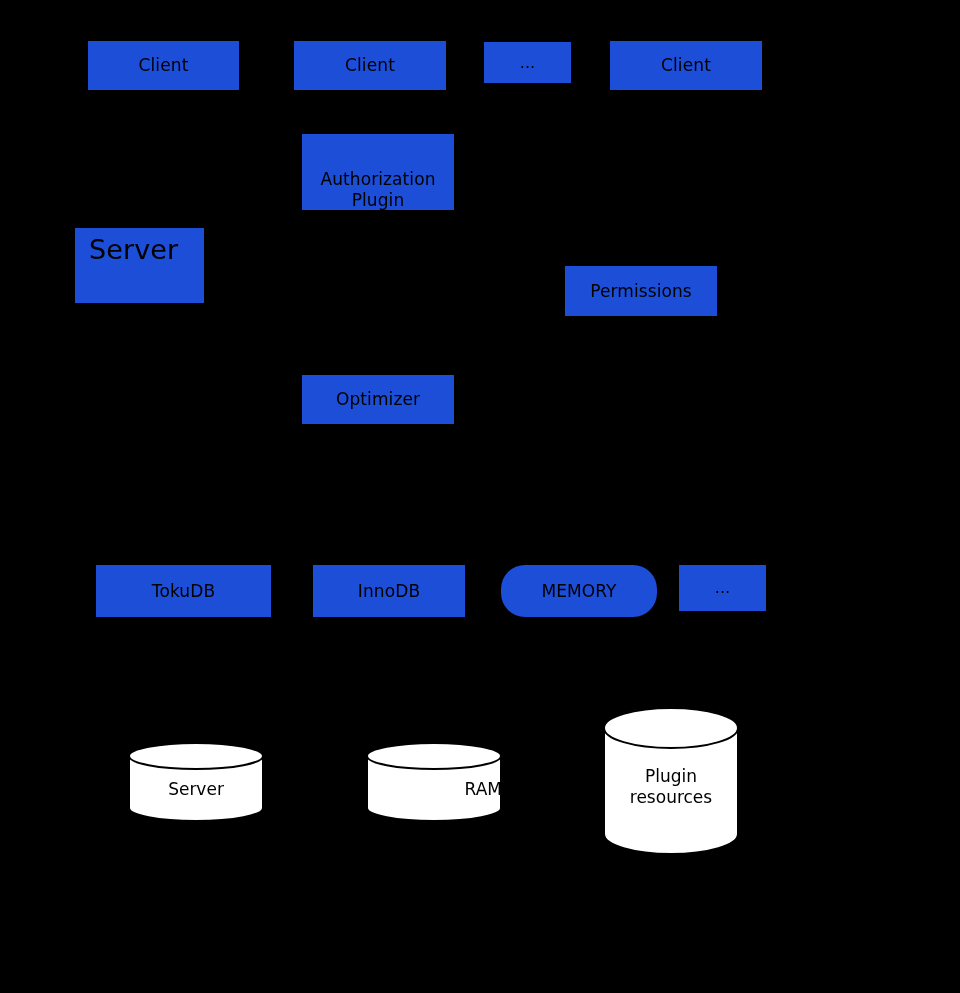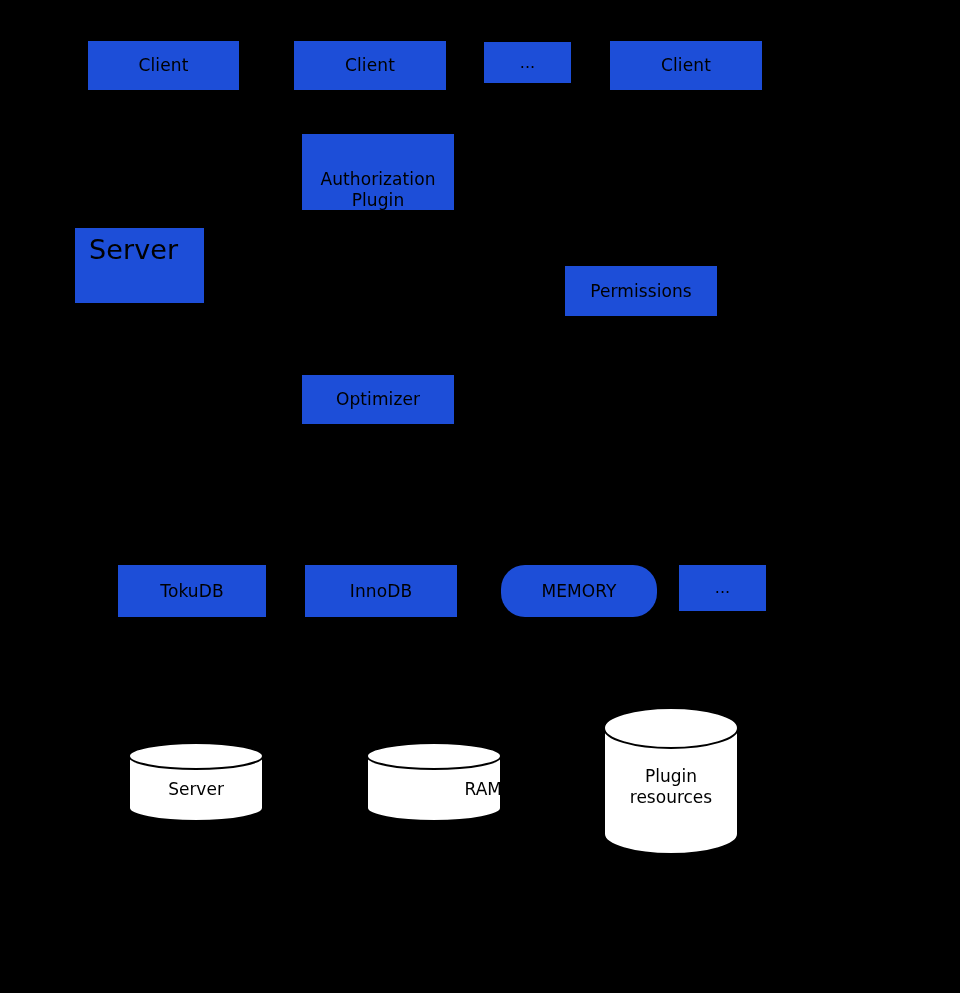--- a/index.html
+++ b/index.html
@@ -99,25 +99,25 @@
 
 
   <div class="node" style="left:302px; top:375px; width:152px; height:49px;">
     <span>Optimizer</span>
   </div>
 
   <div class="node" style="left:565px; top:266px; width:152px; height:50px;">
     <span>Permissions</span>
   </div>
 
-  <div class="node" style="left:118px; top:565px; width:148px; height:52px;">
+  <div class="node" style="left:96px; top:565px; width:175px; height:52px;">
     <span>TokuDB</span>
   </div>
 
-  <div class="node" style="left:305px; top:565px; width:152px; height:52px;">
+  <div class="node" style="left:313px; top:565px; width:152px; height:52px;">
     <span>InnoDB</span>
   </div>
 
   <div class="node" style="left:501px; top:565px; width:156px; height:52px;border-radius:24px;">
     <span>MEMORY</span>
   </div>
 
   <div class="node dots" style="left:679px; top:565px; width:87px; height:46px;">
     <span>...</span>
   </div>

